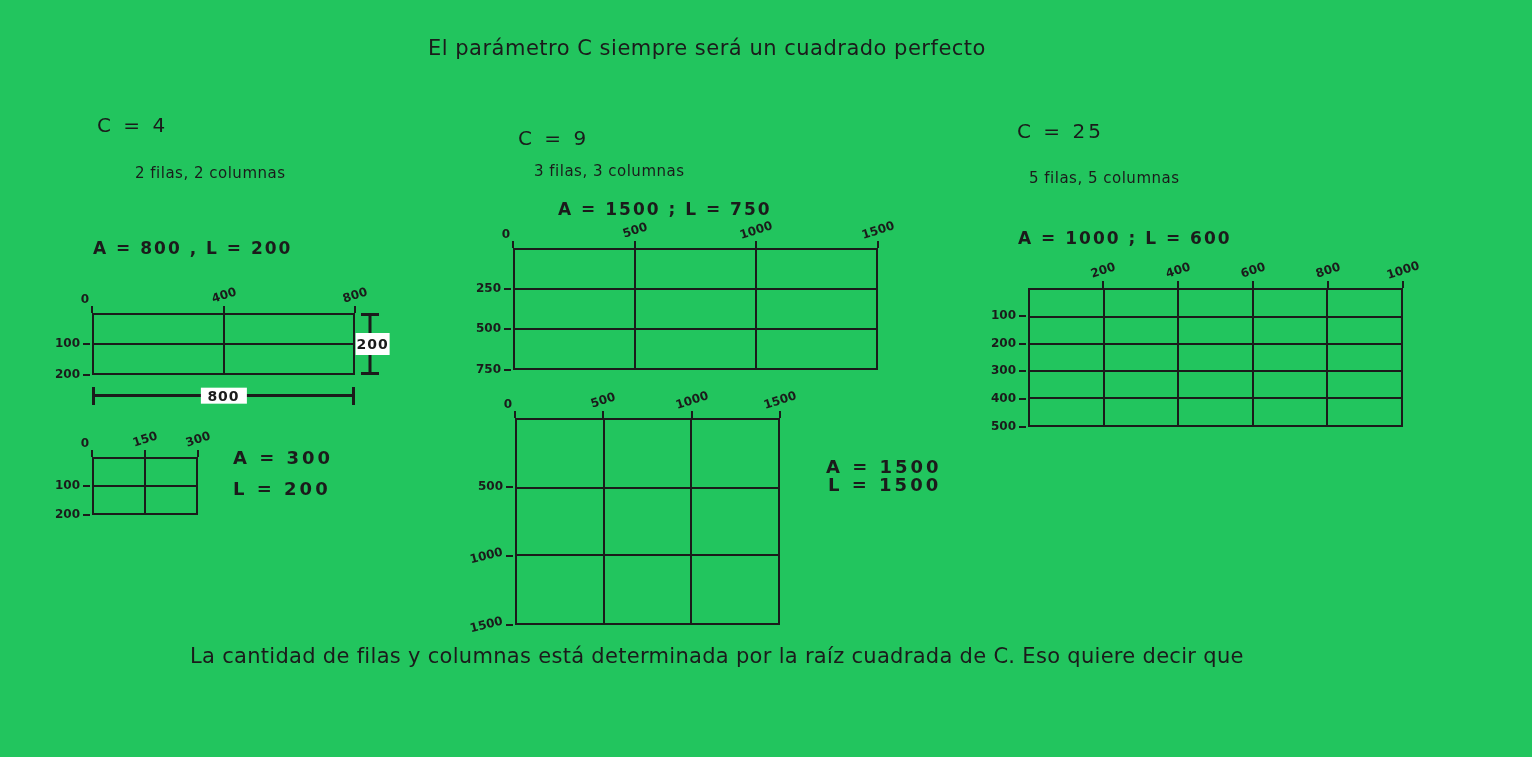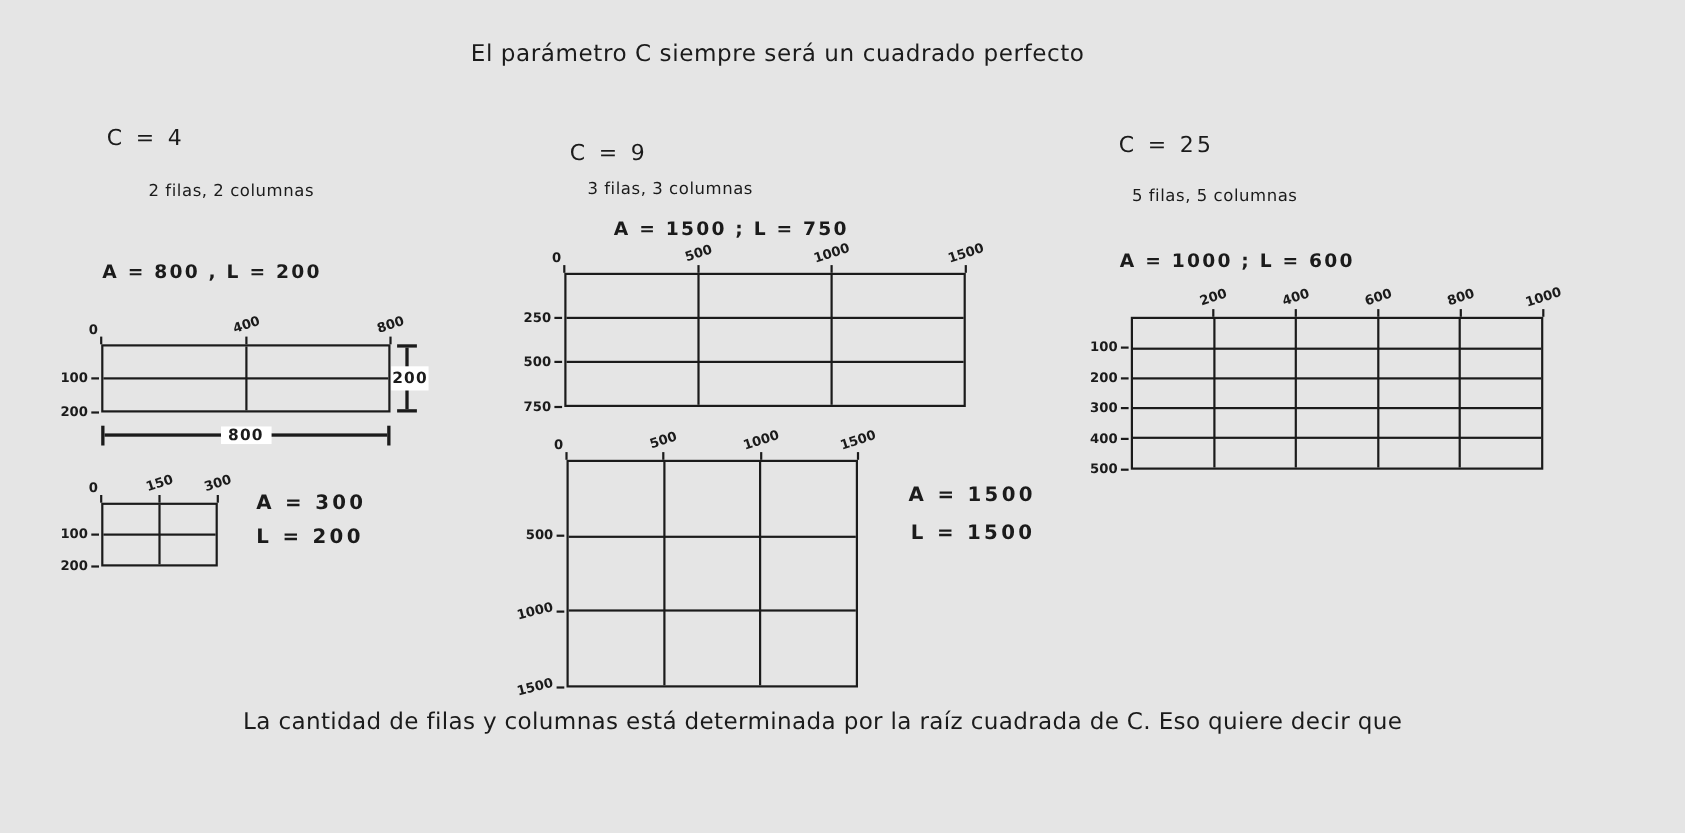--- a/index.html
+++ b/index.html
@@ -6,21 +6,21 @@
   #canvas{
     position:relative;width:1532px;height:757px;background:#ffffff;
     font-family:"DejaVu Sans",sans-serif;color:#1b1b1b;overflow:hidden;
   }
   .txt{position:absolute;white-space:nowrap;color:#1b1b1b;}
   .title{font-size:21px;letter-spacing:0.5px;}
   .c-big{font-size:20px;letter-spacing:3px;}
   .rowcol{font-size:15px;letter-spacing:0.5px;}
   .dims{font-size:17px;font-weight:700;letter-spacing:2px;}
   .anno{font-size:18px;font-weight:700;letter-spacing:3px;}
-  .footer{font-size:21px;letter-spacing:0.3px;margin-left:31px;}
+  .footer{font-size:21px;letter-spacing:0.3px;}
 
   .grid-box{position:absolute;border:2px solid #1b1b1b;box-sizing:border-box;}
   .vline{position:absolute;top:0;bottom:0;width:2px;background:#1b1b1b;transform:translateX(-1px);}
   .hline{position:absolute;left:0;right:0;height:2px;background:#1b1b1b;transform:translateY(-1px);}
   .tick{position:absolute;font-size:12px;font-weight:700;white-space:nowrap;color:#1b1b1b;}
   .tick.top{transform:translate(-50%,0);}
   .tick.top.tilt{transform:translate(-50%,0) rotate(-18deg);}
   .tick.top.origin{transform:translate(-135%,-5%);}
   .tick.left{transform:translate(-100%,-55%);}
   .tick.left.tilt{transform:translate(-100%,-55%) rotate(-14deg);}
@@ -31,21 +31,21 @@
   .bracket-h::before{content:'';position:absolute;left:0;right:0;top:7px;height:3px;background:#1b1b1b;}
   .bracket-v{position:absolute;width:18px;border-top:3px solid #1b1b1b;border-bottom:3px solid #1b1b1b;box-sizing:border-box;}
   .bracket-v::before{content:'';position:absolute;top:0;bottom:0;left:50%;width:3px;transform:translateX(-50%);background:#1b1b1b;}
   .blabel{position:absolute;left:50%;top:50%;transform:translate(-50%,-52%);background:#ffffff;
     padding:0 7px;font-size:14px;font-weight:700;letter-spacing:1px;color:#1b1b1b;}
   .bracket-v .blabel{padding:3px 1px;transform:translate(-42%,-50%);}
 </style>
 </head>
 <body>
 
-<div id="canvas" style="background: #e5e5e5; color: rgb(27, 27, 27); text-decoration: underline;">
+<div id="canvas" style="background: #22c55e; color: rgb(27, 27, 27); text-decoration: underline;">
 
   <div class="txt title" style="left:428px;top:36px">El parámetro C siempre será un cuadrado perfecto</div>
 
   <div class="txt c-big" style="left:97px;top:113px">C = 4</div>
   <div class="txt rowcol" style="left:135px;top:164px">2 filas, 2 columnas</div>
   <div class="txt dims" style="left:93px;top:238px">A = 800 ,   L = 200</div>
 
   <div class="txt c-big" style="left:518px;top:126px">C = 9</div>
   <div class="txt rowcol" style="left:534px;top:162px">3 filas, 3 columnas</div>
   <div class="txt dims" style="left:558px;top:199px">A = 1500 ;   L = 750</div>
@@ -158,18 +158,18 @@
   <div class="bracket-h" style="left:92px;top:387px;width:263px">
     <span class="blabel">800</span>
   </div>
   <div class="bracket-v" style="left:361px;top:313px;height:62px">
     <span class="blabel">200</span>
   </div>
 
   <div class="txt anno" style="left:233px;top:447px">A = 300</div>
   <div class="txt anno" style="left:233px;top:478px">L = 200</div>
 
-  <div class="txt anno" style="left:826px;top:439px">A = 1500</div>
+  <div class="txt anno" style="left:826px;top:456px">A = 1500</div>
   <div class="txt anno" style="left:828px;top:474px">L = 1500</div>
 
   <div class="txt footer" style="left:190px;top:644px">La cantidad de filas y columnas está determinada por la raíz cuadrada de C. Eso quiere decir que</div>
 
 </div>
 
 </body></html>

